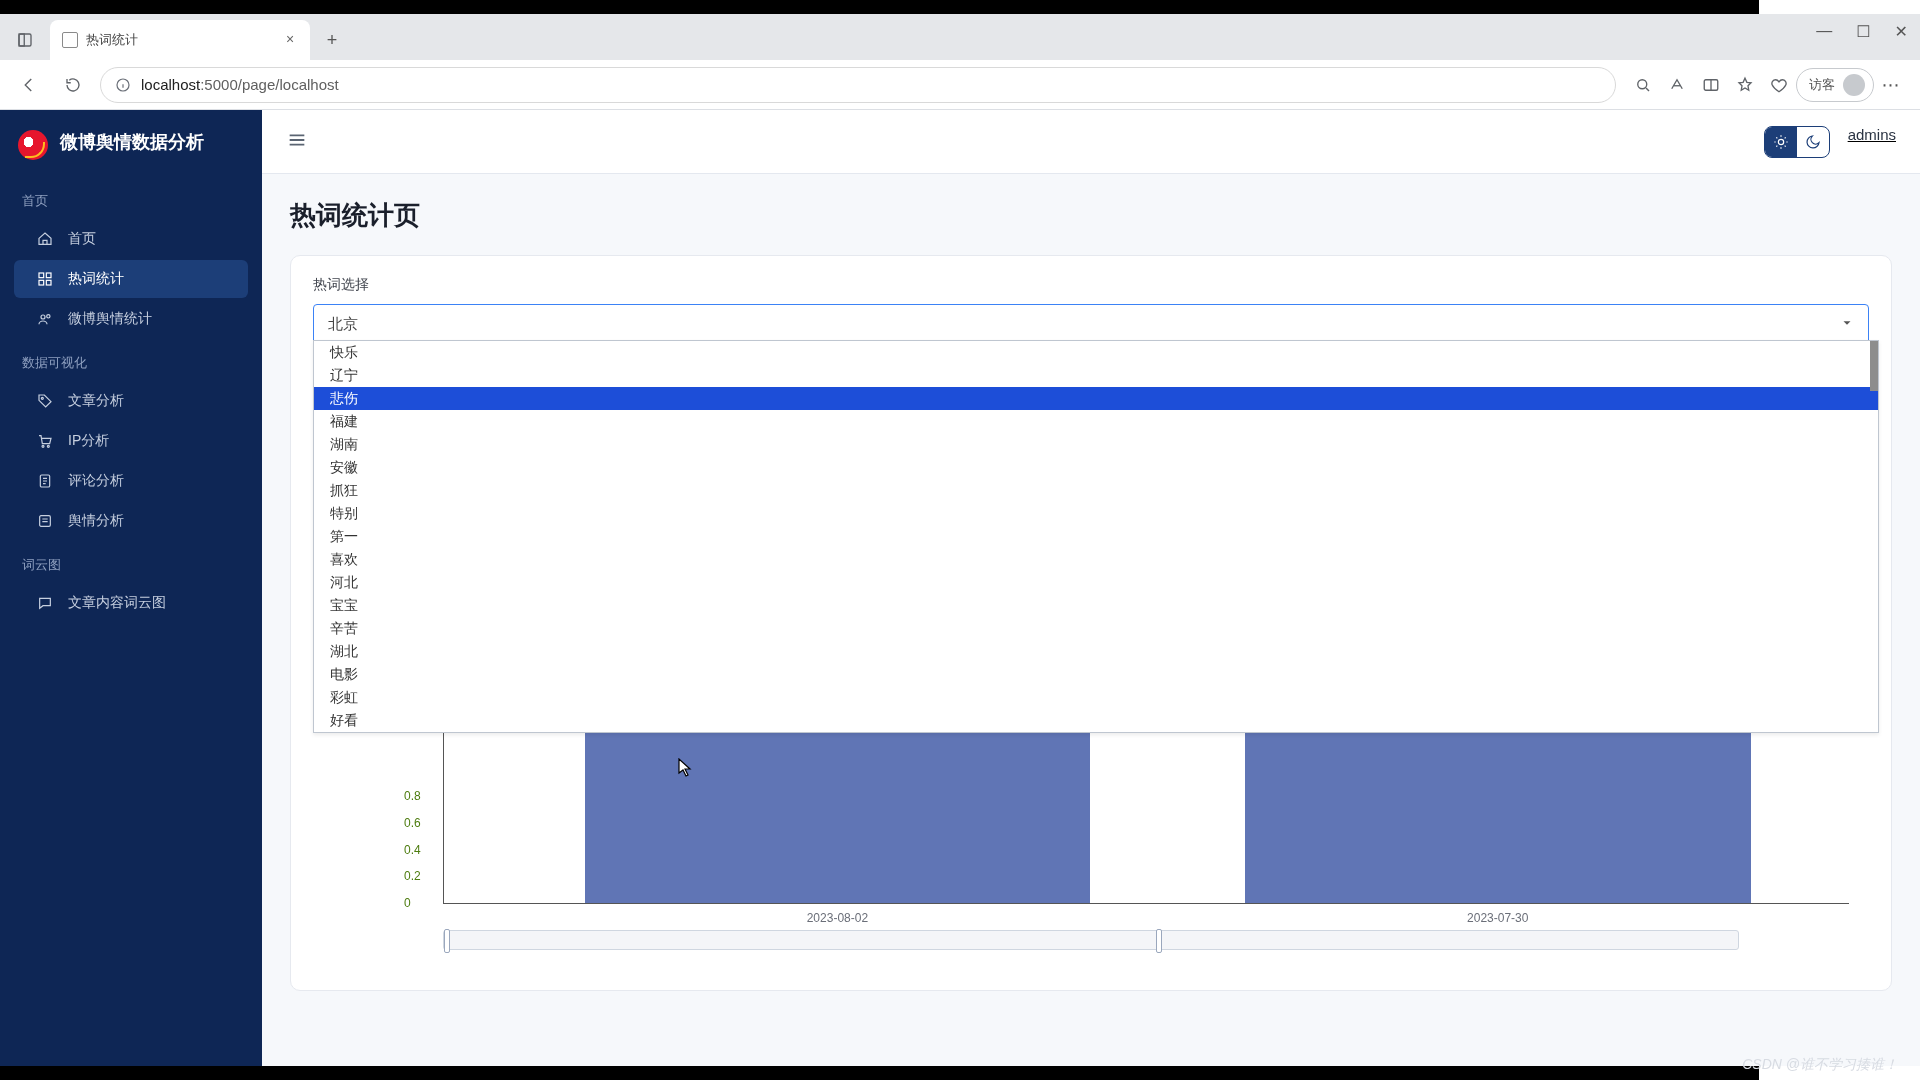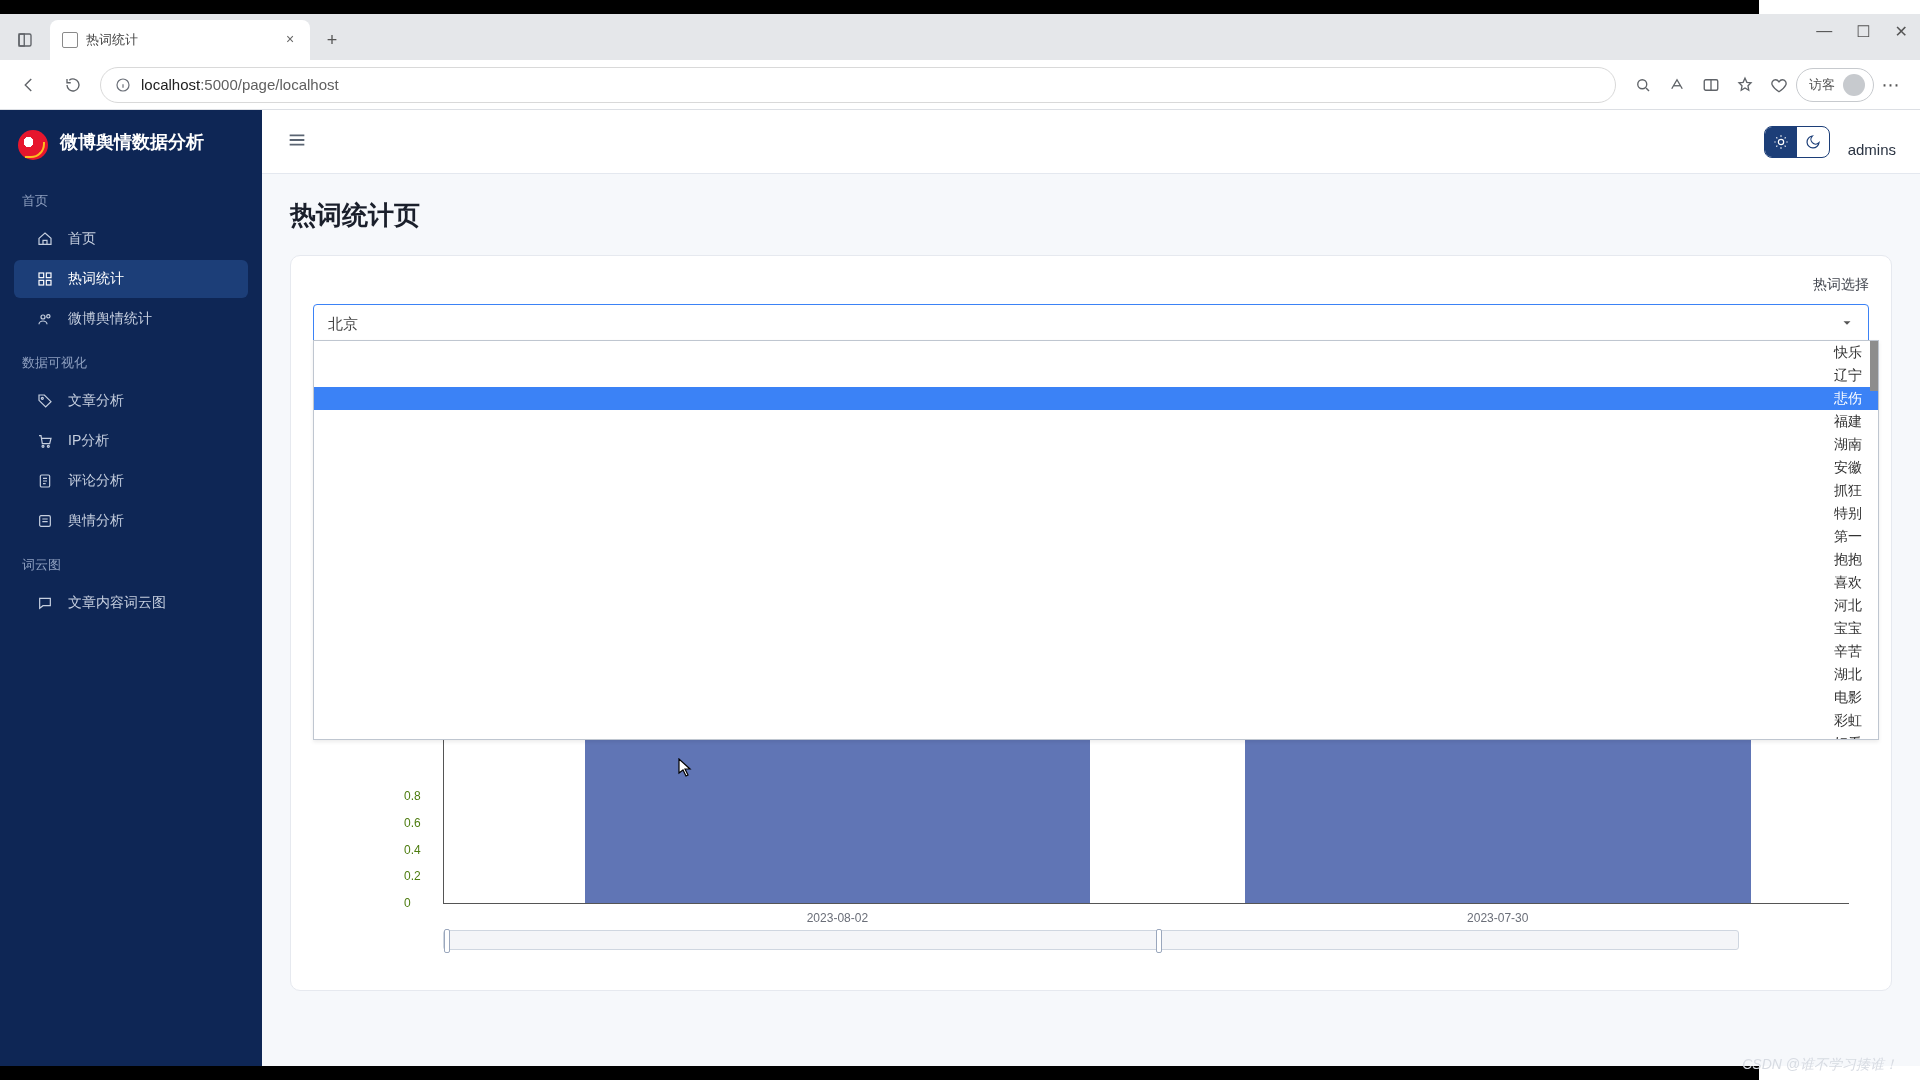--- a/index.html
+++ b/index.html
@@ -43,42 +43,42 @@
 .menu-section-title { font-size: 13px; color: #8fa0c0; padding: 14px 22px 8px 22px; }
 .menu-item { display: flex; align-items: center; gap: 14px; padding: 10px 22px; font-size: 14px; color: #c6cfdf; border-radius: 6px; margin: 2px 14px; cursor: pointer; }
 .menu-item.active { background: #1c3e78; color: #fff; }
 .menu-item .mi-icon { width: 18px; height: 18px; display: flex; align-items: center; justify-content: center; }
 .menu-item .mi-icon svg { width: 16px; height: 16px; stroke: currentColor; fill: none; stroke-width: 1.8; }
 
 
 .main { flex: 1; display: flex; flex-direction: column; background: #f6f8fb; position: relative; }
 .app-header { height: 64px; background: #fff; display: flex; align-items: center; padding: 0 24px; border-bottom: 1px solid #e4e8ef; }
 .hamburger-sm svg { width: 22px; height: 22px; stroke: #5a6472; fill: none; stroke-width: 2; }
-.header-right { margin-left: auto; display: flex; align-items: flex-end; gap: 18px; }
+.header-right { margin-left: auto; display: flex; align-items: flex-start; gap: 18px; text-decoration: underline; }
 .theme-switch { display: flex; border: 1px solid #1c3e78; border-radius: 8px; overflow: hidden; }
 .theme-switch .seg { width: 32px; height: 30px; display: flex; align-items: center; justify-content: center; }
 .theme-switch .seg.active { background: #1c3e78; }
 .theme-switch svg { width: 16px; height: 16px; }
 .username { font-size: 15px; color: #2a3342; }
 
 
 .content { padding: 24px 28px 0 28px; position: relative; }
 .page-title { font-size: 26px; font-weight: 700; color: #1a1f2b; margin-bottom: 22px; }
 
-.card { background: #fff; border: 1px solid #e6e9ef; border-radius: 10px; padding: 20px 22px 0 22px; position: relative; text-align: right; }
+.card { background: #fff; border: 1px solid #e6e9ef; border-radius: 10px; padding: 20px 22px 0 22px; position: relative; }
 .field-label { font-size: 14px; color: #41454e; margin-bottom: 10px; }
 
 .select-box { height: 40px; border: 1.5px solid #3b82f6; border-radius: 4px; display: flex; align-items: center; padding: 0 14px; font-size: 15px; color: #444; position: relative; background: #fff; }
 .select-box .chev { margin-left: auto; }
 .select-box .chev svg { width: 14px; height: 14px; fill: #555; }
 
 .dropdown { position: absolute; left: 22px; right: 12px; top: 84px; background: #fff; border: 1px solid #bfc6d0; max-height: 400px; overflow: hidden; box-shadow: 0 2px 4px rgba(0,0,0,.08); z-index: 5; }
 .dropdown .optlist { max-height: 400px; overflow-y: auto; }
 .dropdown .opt { font-size: 14px; color: #333; padding: 2px 16px; line-height: 19px; cursor: pointer; }
-.dropdown .opt.hovered { background: #3b82f6; color: #fff; }
+.dropdown .opt.hovered { background: #1d4ed8; color: #fff; }
 .dropdown .scrollbar-track { position: absolute; right: 0; top: 0; width: 8px; height: 50px; background: #8d8d8d; }
 
 
 .chart-wrap { margin-top: 320px; padding-bottom: 40px; }
 .chart { position: relative; height: 240px; margin-left: 130px; margin-right: 20px; border-left: 1px solid #555; border-bottom: 1px solid #555; }
 .chart .ytick { position: absolute; left: -40px; font-size: 12px; color: #4d7c0f; transform: translateY(50%); }
 .chart .bar { position: absolute; bottom: 0; background: #6075b5; }
 .chart .xtick { position: absolute; top: 100%; font-size: 12px; color: #6a6e78; transform: translateX(-50%); margin-top: 8px; }
 .chart-slider { margin: 26px 130px 0 130px; height: 20px; border: 1px solid #cfd6e0; border-radius: 3px; position: relative; background: #f4f5f8; }
 .chart-slider .handle { position: absolute; width: 6px; height: 24px; top: -2px; background: #fff; border: 1px solid #9aa7bd; border-radius: 2px; }
@@ -306,21 +306,20 @@
             <div class="optlist" id="optlist">
                   <div class="opt">快乐</div>
                   <div class="opt">辽宁</div>
                   <div class="opt hovered">悲伤</div>
                   <div class="opt">福建</div>
                   <div class="opt">湖南</div>
                   <div class="opt">安徽</div>
                   <div class="opt">抓狂</div>
                   <div class="opt">特别</div>
                   <div class="opt">第一</div>
-                  <div class="opt">抱抱</div>
                   <div class="opt">喜欢</div>
                   <div class="opt">河北</div>
                   <div class="opt">宝宝</div>
                   <div class="opt">辛苦</div>
                   <div class="opt">湖北</div>
                   <div class="opt">电影</div>
                   <div class="opt">彩虹</div>
                   <div class="opt">好看</div>
                 </div>
           </div>

